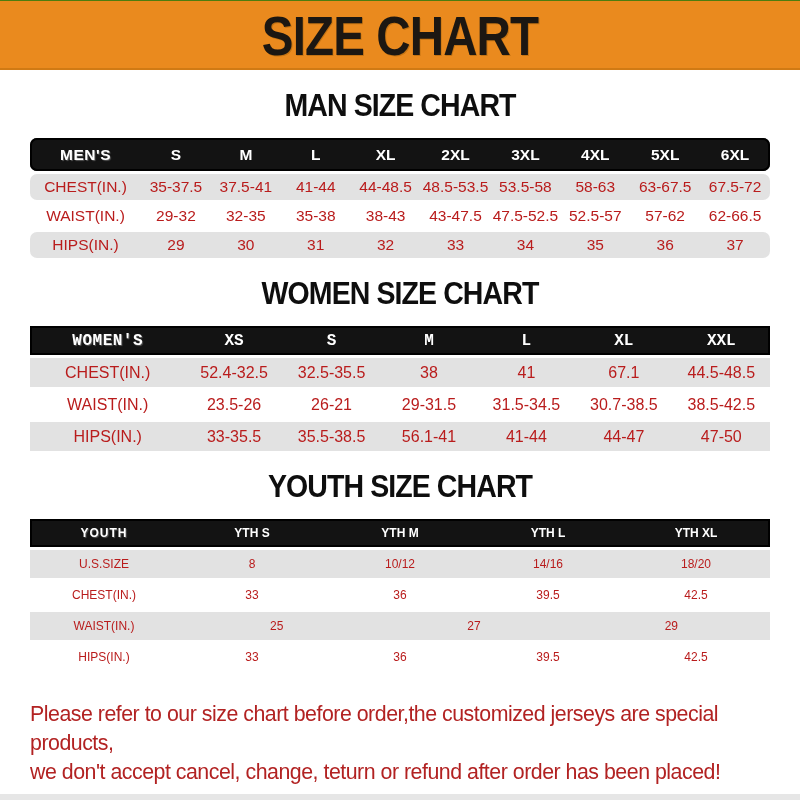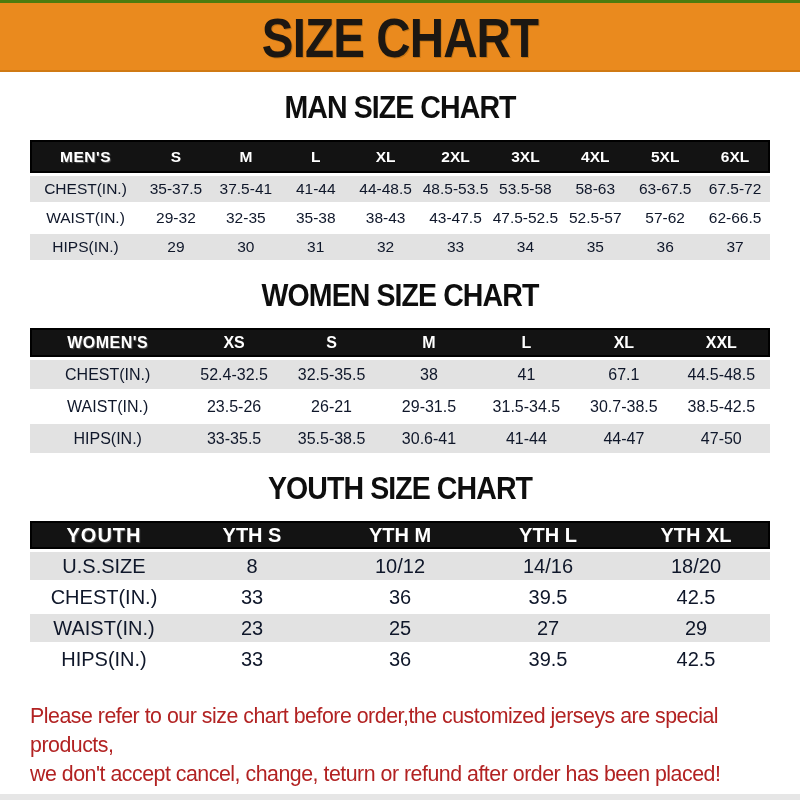--- a/index.html
+++ b/index.html
@@ -6,21 +6,21 @@
   body {
     width:800px; height:800px;
     background:#ffffff;
     font-family:"Liberation Sans", sans-serif;
     overflow:hidden;
     position:relative;
   }
   
   .banner {
     height:69px;
-    border-top:3px solid #4d7c0f;
+    border-top:1px solid #4d7c0f;
     background:#ea8a1e;
     display:flex; align-items:center; justify-content:center;
     box-shadow: inset 0 -2px 0 #d07a14;
   }
   .banner h1 {
     margin:0;
     font-size:54px; font-weight:bold;
     color:#1c1712;
     letter-spacing:-1px;
     transform:scale(.88,1.02);
@@ -42,44 +42,44 @@
   .trow.white { background:#ffffff; }
   .thead {
     background:#131313; color:#ffffff;
     box-shadow: inset 0 0 0 2px #000;
   }
   .cell { flex:1; text-align:center; }
   .label-cell { text-align:center; }
 
   
   .cols-9 .thead { height:33px; }
-  .cols-9 .trow  { height:26px; }
+  .cols-9 .trow  { height:26px;border-radius:7px; }
   .cols-9 .thead { height:33px; }
   .cols-9 .label-cell { width:15%; }
   .cols-9 .thead .label-cell { font-size:23px; font-weight:bold; letter-spacing:.5px; }
   .cols-9 .thead .cell { font-size:16px; font-weight:bold; }
   .cols-9 .trow .cell, .cols-9 .trow .label-cell { font-size:15.5px; }
 
   
-  .cols-6 .thead { height:44px; }
+  .cols-6 .thead { height:44px;font-family:Liberation Mono, monospace; }
   .cols-6 .trow  { height:29px; }
   .cols-6 .label-cell { width:21%; }
   .cols-6 .thead .label-cell { font-size:24px; font-weight:bold; letter-spacing:.5px; }
   .cols-6 .thead .cell { font-size:18px; font-weight:bold; }
   .cols-6 .trow .cell, .cols-6 .trow .label-cell { font-size:16px; }
 
   
   .cols-4 .thead { height:44px; }
   .cols-4 .trow  { height:28px; }
   .cols-4 .label-cell { width:20%; }
   .cols-4 .thead .label-cell { font-size:25px; font-weight:bold; letter-spacing:1px; }
   .cols-4 .thead .cell { font-size:19px; font-weight:bold; }
-  .cols-4 .trow .cell, .cols-4 .trow .label-cell { font-size:20px; }
-
-  .trow:not(.thead) { color:#0f172a; }
+  .cols-4 .trow .cell, .cols-4 .trow .label-cell { font-size:12px; }
+
+  .trow:not(.thead) { color:#b91c1c; }
   .thead .label-cell { text-shadow:1px 1px 1px #555; }
 
   
   .footer-note {
     margin:28px 0 0 30px;
     width:740px;
     color:#b22222;
     font-size:22px;
     line-height:1.32;
     letter-spacing:-.5px;
@@ -179,21 +179,21 @@
           <div class="cell">26-21</div>
           <div class="cell">29-31.5</div>
           <div class="cell">31.5-34.5</div>
           <div class="cell">30.7-38.5</div>
           <div class="cell">38.5-42.5</div>
         </div>
         <div class="trow gray">
           <div class="label-cell">HIPS(IN.)</div>
           <div class="cell">33-35.5</div>
           <div class="cell">35.5-38.5</div>
-          <div class="cell">30.6-41</div>
+          <div class="cell">56.1-41</div>
           <div class="cell">41-44</div>
           <div class="cell">44-47</div>
           <div class="cell">47-50</div>
         </div>
       </div>
     </section>
     <section class="chart-section">
       <h2 class="section-title">YOUTH SIZE CHART</h2>
       <div class="table cols-4">
         <div class="trow thead">
@@ -212,21 +212,20 @@
         </div>
         <div class="trow white">
           <div class="label-cell">CHEST(IN.)</div>
           <div class="cell">33</div>
           <div class="cell">36</div>
           <div class="cell">39.5</div>
           <div class="cell">42.5</div>
         </div>
         <div class="trow gray">
           <div class="label-cell">WAIST(IN.)</div>
-          <div class="cell">23</div>
           <div class="cell">25</div>
           <div class="cell">27</div>
           <div class="cell">29</div>
         </div>
         <div class="trow white">
           <div class="label-cell">HIPS(IN.)</div>
           <div class="cell">33</div>
           <div class="cell">36</div>
           <div class="cell">39.5</div>
           <div class="cell">42.5</div>

